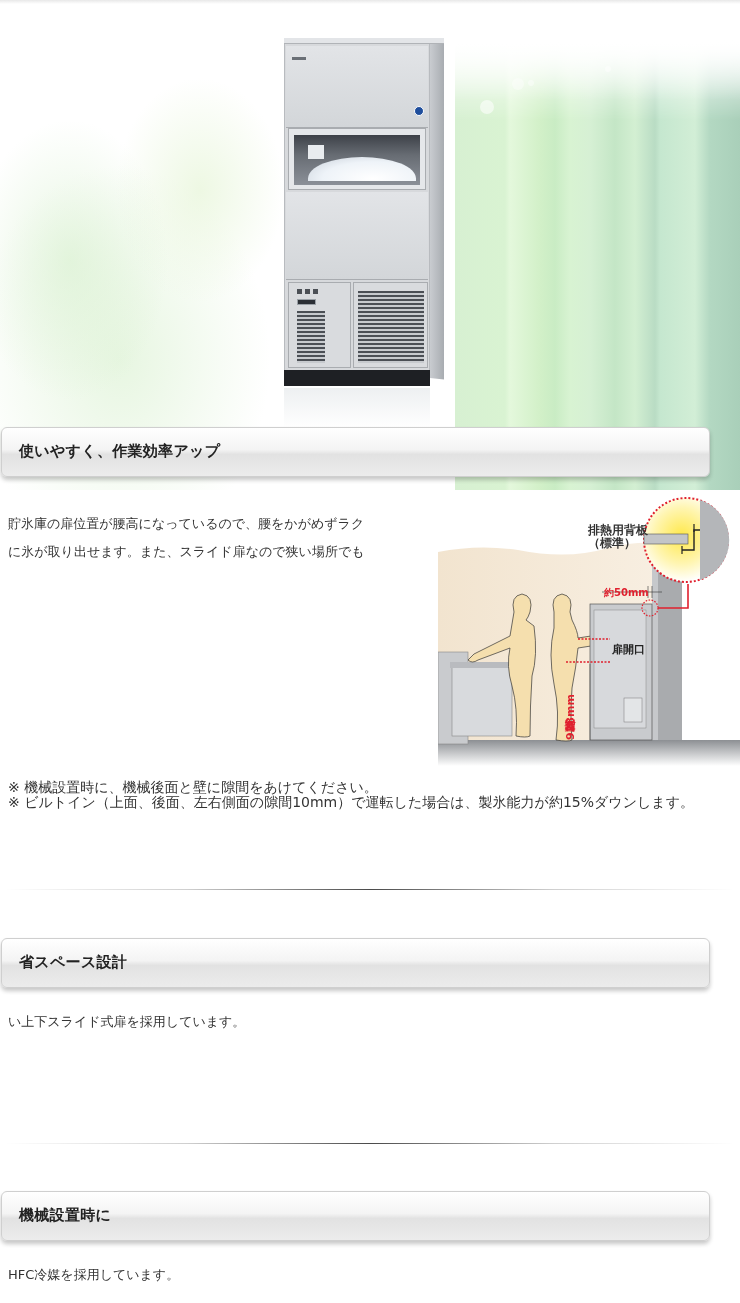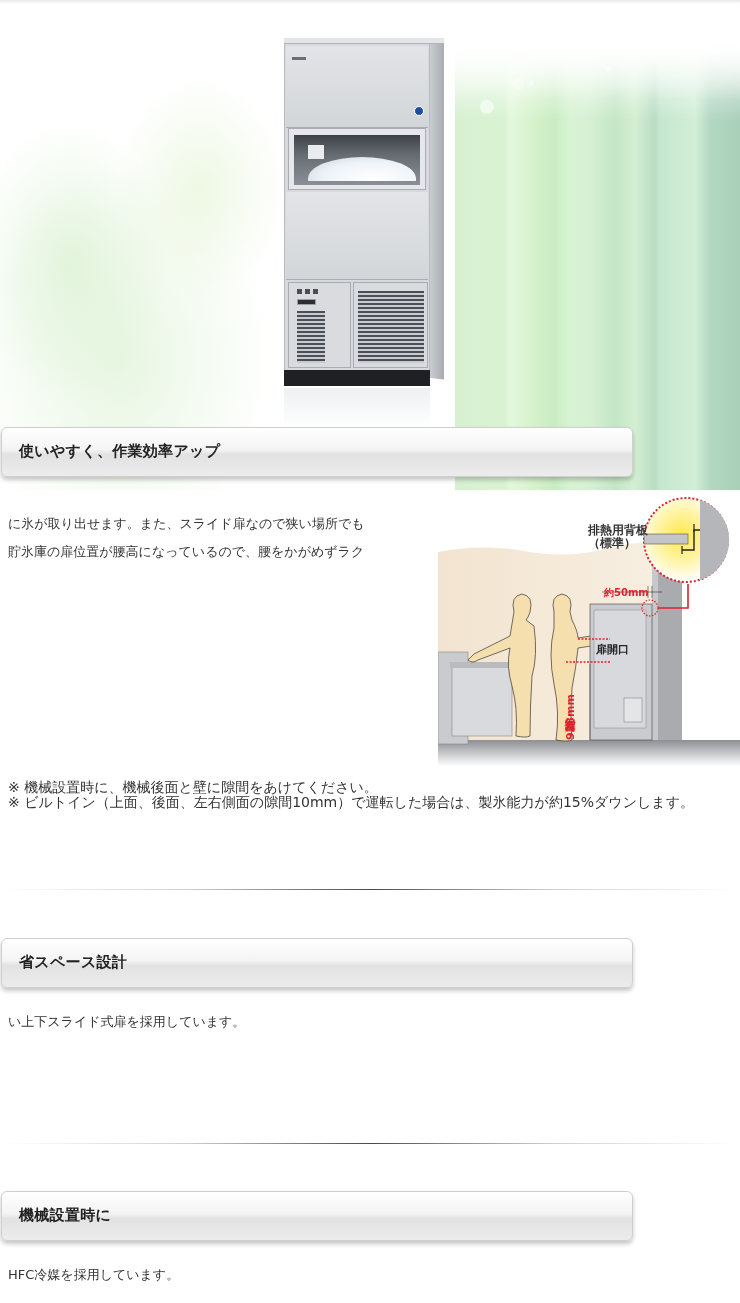--- a/index.html
+++ b/index.html
@@ -60,21 +60,21 @@
   .m-base { position: absolute; left: 0; top: 332px; width: 146px; height: 16px; background: #1e2024; }
   .m-logo { position: absolute; left: 132px; top: 70px; width: 10px; height: 10px; border-radius: 50%; background: #1f4e9c; border: 1px solid #fff; }
   .m-brand { position: absolute; left: 6px; top: 11px; width: 14px; height: 3px; background: #6a6f76; }
   .m-btn { position: absolute; width: 5px; height: 5px; background: #4b4f55; }
   .m-display { position: absolute; left: 8px; top: 16px; width: 19px; height: 6px; background: #2b2f35; border: 1px solid #9aa0a6; }
   .m-reflect { position: absolute; left: 0; top: 350px; width: 146px; height: 40px;
     background: linear-gradient(180deg, rgba(220,225,228,0.5), rgba(255,255,255,0)); }
 
   
   .section-header {
-    position: absolute; left: 1px; width: 632px; height: 50px;
+    position: absolute; left: 1px; width: 709px; height: 50px;
     border: 1px solid #cfcfcf; border-radius: 6px;
     background: linear-gradient(180deg, #ffffff 0%, #f4f4f4 45%, #e2e2e2 55%, #ececec 100%);
     box-shadow: 0 3px 4px rgba(0,0,0,0.22);
   }
   .section-header .title {
     position: absolute; left: 17px; top: 14px;
     font-family: "DejaVu Sans", sans-serif; font-weight: bold; font-size: 15px; color: #222;
     letter-spacing: 0.3px;
   }
 
@@ -134,22 +134,22 @@
     <div class="m-base"></div>
     <div class="m-reflect"></div>
   </div>
 </div>
 
 <div class="section-header" style="top:427px;">
   <span class="title">使いやすく、作業効率アップ</span>
 </div>
 
 <div class="body-text" style="left:8px;top:510px;width:420px;">
+  <div>貯氷庫の扉位置が腰高になっているので、腰をかがめずラク</div>
   <div>に氷が取り出せます。また、スライド扉なので狭い場所でも</div>
-  <div>貯氷庫の扉位置が腰高になっているので、腰をかがめずラク</div>
 </div>
 
 <div class="diagram">
   <svg width="302" height="272" viewBox="0 0 302 272" xmlns="http://www.w3.org/2000/svg">
     <defs>
       <linearGradient id="wallbg" x1="0" y1="0" x2="1" y2="0">
         <stop offset="0" stop-color="#f2e4cf"></stop>
         <stop offset="1" stop-color="#f8efe2"></stop>
       </linearGradient>
       <linearGradient id="floor" x1="0" y1="0" x2="0" y2="1">
@@ -200,21 +200,21 @@
     <polyline points="244,56 256,56 256,36 262,36" fill="none" stroke="#222" stroke-width="1.4"></polyline>
     <line x1="244" y1="52" x2="244" y2="60" stroke="#222" stroke-width="1.2"></line>
     <line x1="256" y1="30" x2="256" y2="38" stroke="#222" stroke-width="1.2"></line>
   </svg>
 
   <div style="position:absolute;left:150px;top:30px;font-size:12px;font-weight:bold;color:#333;line-height:13px;">
     <div>排熱用背板</div>
     <div>（標準）</div>
   </div>
   <div style="position:absolute;left:166px;top:84px;font-size:10px;font-weight:bold;color:#e0202e;margin-top:8px;">約50mm</div>
-  <div style="position:absolute;left:158px;top:148px;font-size:11px;font-weight:bold;color:#222;">扉開口</div>
+  <div style="position:absolute;left:158px;top:148px;font-size:11px;font-weight:bold;color:#222;padding-left:16px;">扉開口</div>
   <div style="position:absolute;left:126px;top:176px;width:14px;font-size:11px;font-weight:bold;color:#e0202e;writing-mode:vertical-rl;transform:rotate(180deg);height:70px;text-align:left;">腰高928mm</div>
 </div>
 
 <div class="notes">
   <div class="note-line">※ 機械設置時に、機械後面と壁に隙間をあけてください。</div>
   <div class="note-line">※ ビルトイン（上面、後面、左右側面の隙間10mm）で運転した場合は、製氷能力が約15%ダウンします。</div>
 </div>
 
 <div class="divider" style="top:889px;"></div>
 

